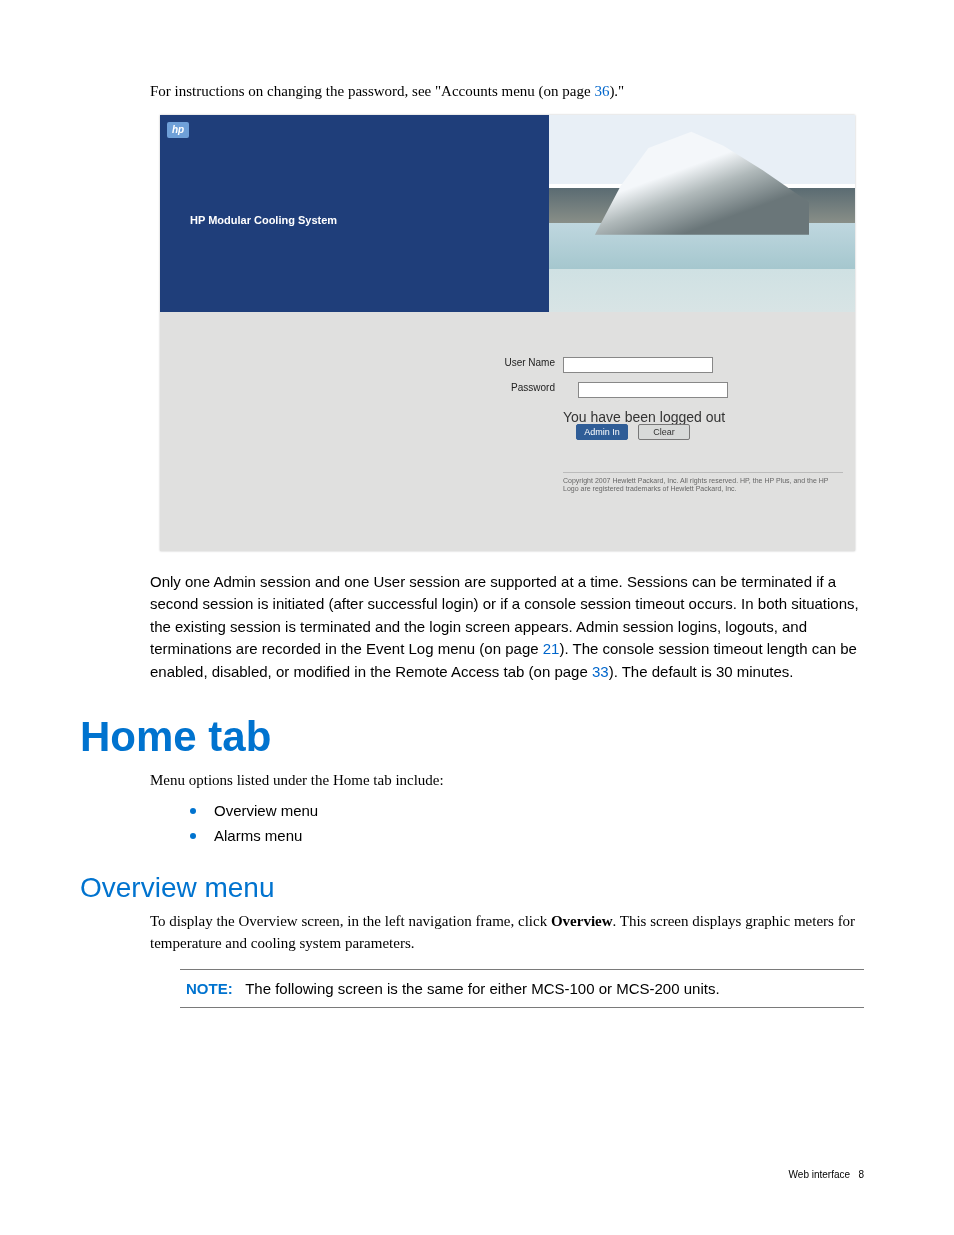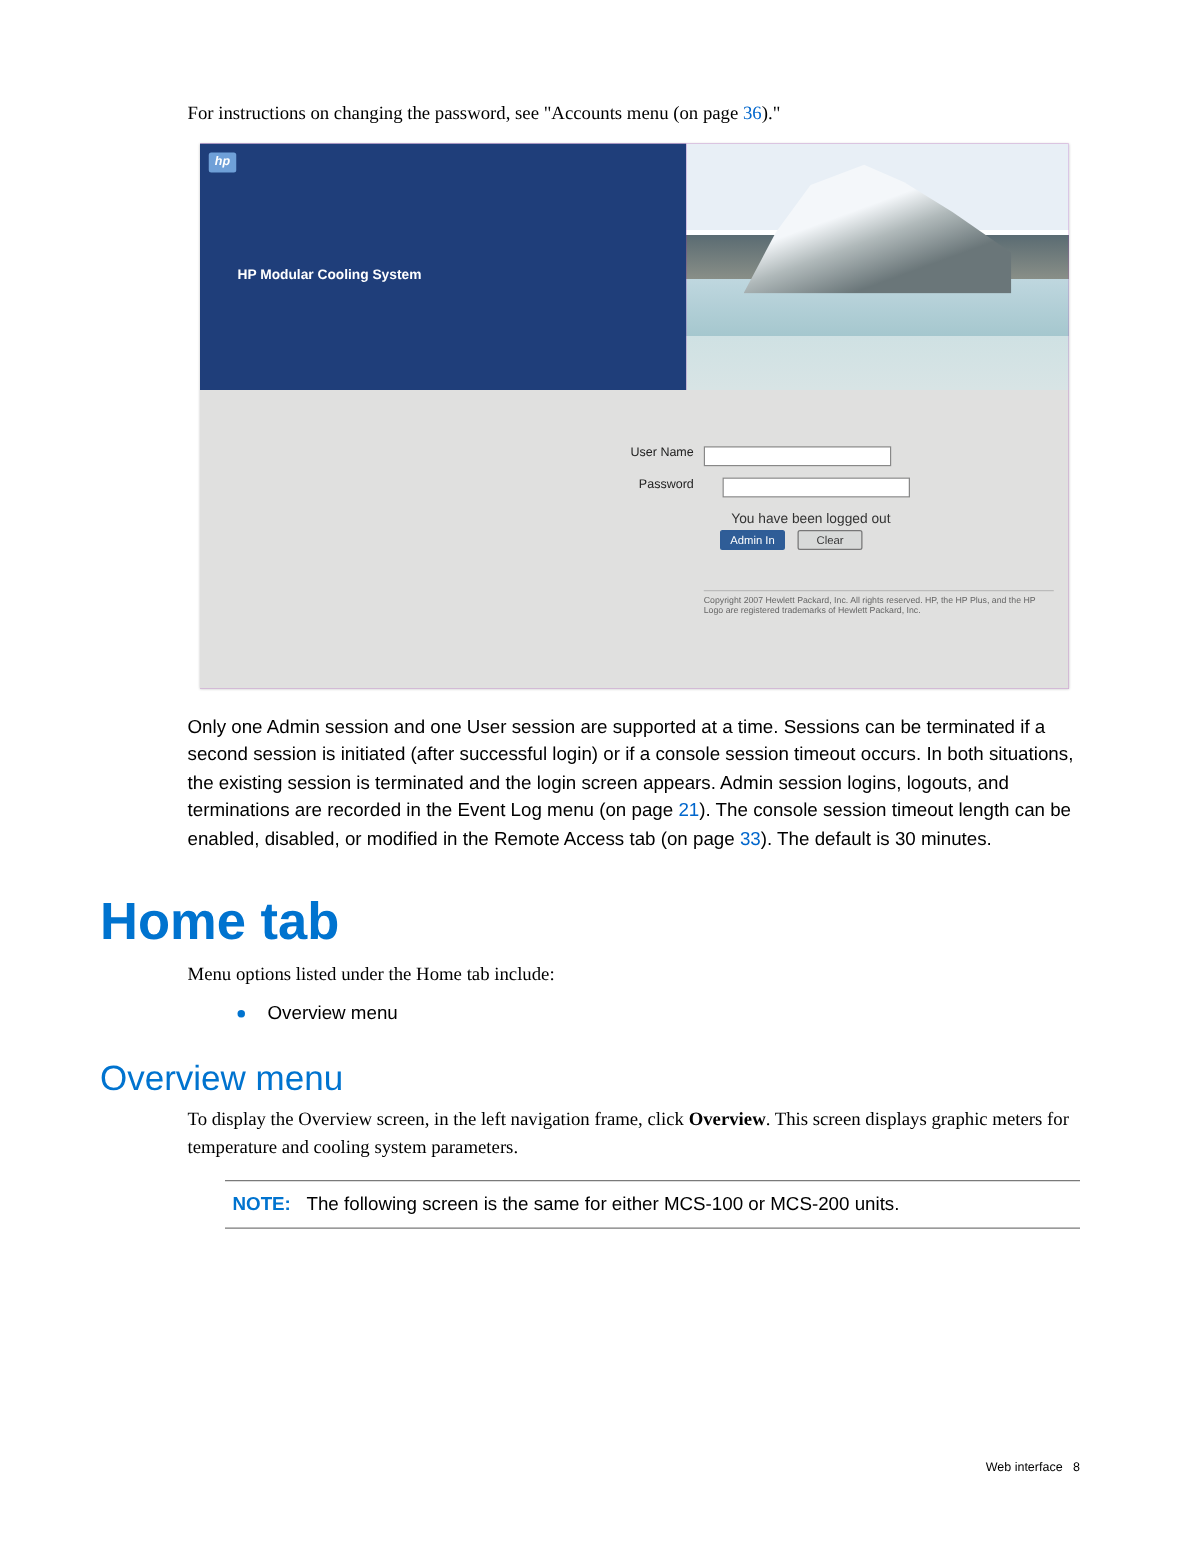--- a/index.html
+++ b/index.html
@@ -61,21 +61,21 @@
     }
     .login-area { position: relative; height: 239px; background: #e0e0df; }
     .form-row { position: absolute; display: flex; }
     .form-row.row1 { top: 45px; left: 330px; }
     .form-row.row2 { top: 70px; left: 330px; gap: 15px; }
     .lbl { width: 65px; text-align: right; font-size: 10px; color: #222; margin-right: 8px; }
     .fld {
       width: 150px; height: 16px; border: 1px solid #888;
       background: #fff; font-size: 10px; padding: 0 2px;
     }
-    .status-msg { position: absolute; top: 97px; left: 425px; font-size: 11px; color: #333; }
+    .status-msg { position: absolute; top: 97px; left: 403px; font-size: 14px; color: #333; }
     .btnrow { position: absolute; top: 112px; left: 416px; display: flex; gap: 10px; }
     .pill {
       width: 52px; height: 16px; font-size: 9px;
       border-radius: 2px; border: 1px solid #777; cursor: pointer;
       display: flex; align-items: center; justify-content: center;
     }
     .pill.primary { background: #2f5d97; color: #fff; border-color: #2f5d97; }
     .pill.secondary { background: #d8dad9; color: #333; }
     .copyright {
       position: absolute; top: 160px; left: 403px; right: 12px;
@@ -147,20 +147,21 @@
 </div>
 
 <p class="para">
   <span>Only one Admin session and one User session are supported at a time. Sessions can be terminated if a second session is initiated (after successful login) or if a console session timeout occurs. In both situations, the existing session is terminated and the login screen appears. Admin session logins, logouts, and terminations are recorded in the Event Log menu (on page </span><span class="link-num">21</span><span>). The console session timeout length can be enabled, disabled, or modified in the Remote Access tab (on page </span><span class="link-num">33</span><span>). The default is 30 minutes.</span>
 </p>
 
 <h1 class="section">Home tab</h1>
 <p class="intro">Menu options listed under the Home tab include:</p>
 <ul class="menu-list">
   <li>Overview menu</li>
+  <li>Alarms menu</li>
 </ul>
 
 <h2 class="subsection">Overview menu</h2>
 <p class="intro">
   <span>To display the Overview screen, in the left navigation frame, click </span><b>Overview</b><span>. This screen displays graphic meters for temperature and cooling system parameters.</span>
 </p>
 <div class="note-block">
   <span class="note-label">NOTE:</span>
   &nbsp;&nbsp;<span>The following screen is the same for either MCS-100 or MCS-200 units.</span>
 </div>

